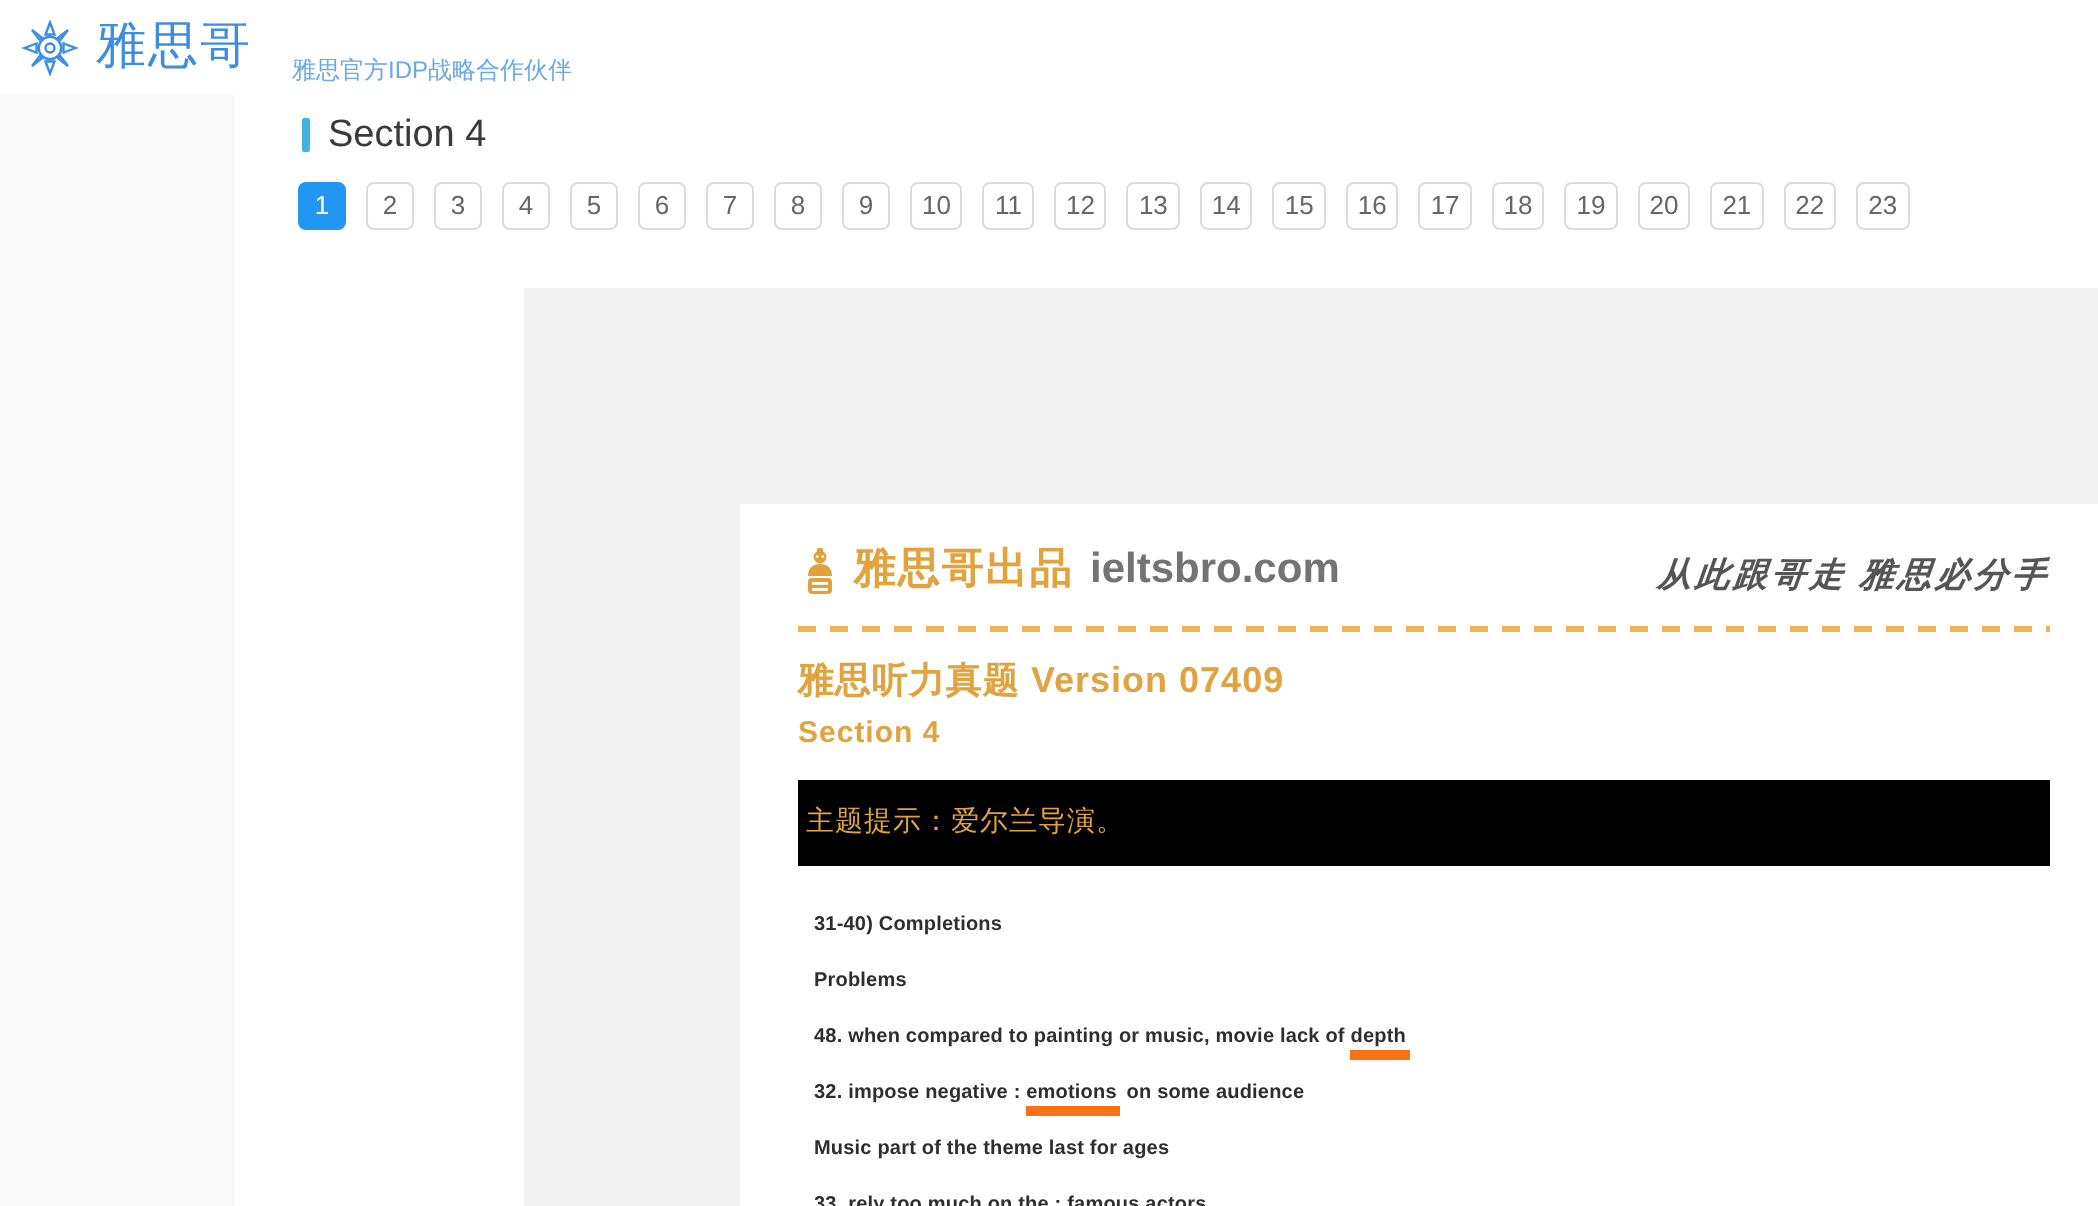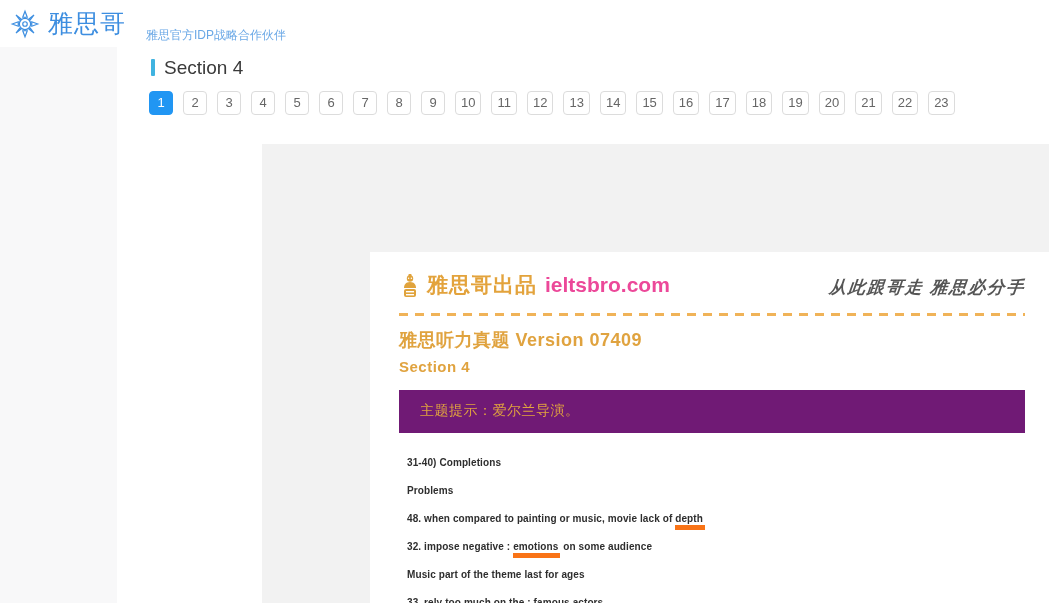--- a/index.html
+++ b/index.html
@@ -144,21 +144,21 @@
   .brand-cn {
     font-size: 21px;
     font-weight: 700;
     color: #e3a33c;
     letter-spacing: 1px;
     line-height: 1;
   }
   .brand-en {
     font-size: 21px;
     font-weight: 700;
-    color: #ec4899;
+    color: #737373;
     margin-left: 8px;
     line-height: 1;
   }
   .calligraphy {
     font-family: "Liberation Serif", "DejaVu Serif", serif;
     font-size: 17px;
     color: #555555;
     font-style: italic;
     font-weight: 700;
     letter-spacing: 2px;
@@ -188,25 +188,25 @@
     margin-top: 6px;
     font-size: 15px;
     font-weight: 700;
     color: #e0a33f;
     letter-spacing: 0.5px;
     line-height: 1.2;
   }
 
   .hint-box {
     margin-top: 14px;
-    background: #701a75;
+    background: #000000;
     height: 43px;
     display: flex;
     align-items: center;
-    padding-left: 21px;
+    padding-left: 4px;
   }
   .hint-text {
     font-size: 14px;
     color: #e0a33f;
     letter-spacing: 0.5px;
   }
 
   .qbody {
     margin-top: 16px;
     padding-left: 8px;

